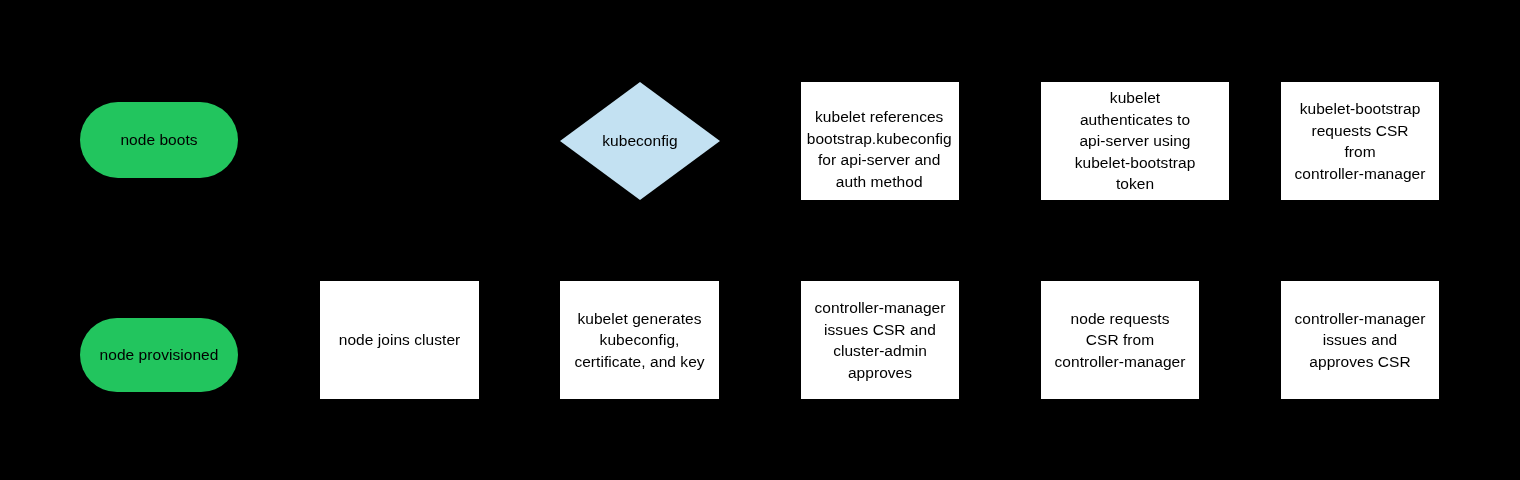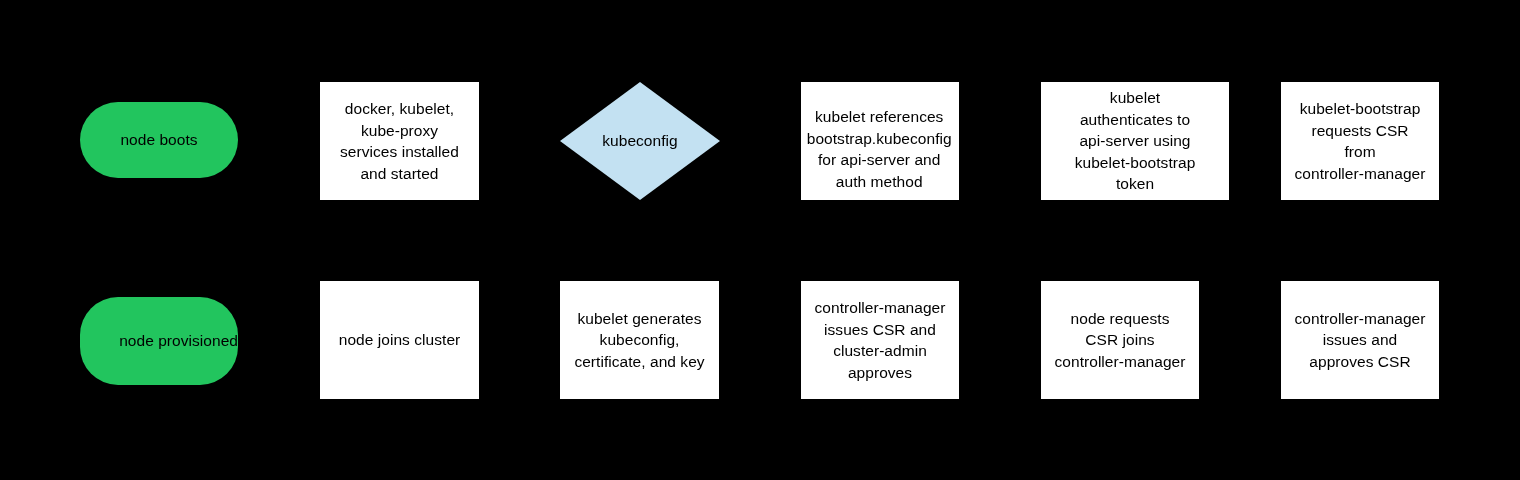--- a/index.html
+++ b/index.html
@@ -65,26 +65,20 @@
 </style>
 </head>
 <body>
 
 <div id="canvas">
 
   <div class="node shape-terminator" style="left:80px; top:102px; width:158px; height:76px;">
     <span class="node-label">node boots</span>
   </div>
 
-  <div class="node shape-process" style="left:320px; top:82px; width:159px; height:118px;">
-    <span class="node-label">docker, kubelet,
-kube-proxy
-services installed
-and started</span>
-  </div>
 
   <div class="node shape-decision" style="left:560px; top:82px; width:160px; height:118px;">
     <svg viewBox="0 0 160 118" preserveAspectRatio="none">
       <polygon points="80,0 160,59 80,118 0,59" fill="#c3e1f2"></polygon>
     </svg>
     <span class="node-label">kubeconfig</span>
   </div>
 
   <div class="node shape-process overflow-x" style="left:801px; top:82px; width:158px; height:118px;">
     <span class="node-label">kubelet references
@@ -101,21 +95,21 @@
 token</span>
   </div>
 
   <div class="node shape-process" style="left:1281px; top:82px; width:158px; height:118px;">
     <span class="node-label">kubelet-bootstrap
 requests CSR
 from
 controller-manager</span>
   </div>
 
-  <div class="node shape-terminator" style="left:80px; top:297px; width:158px; height:88px;text-align:right;">
+  <div class="node shape-terminator" style="left:80px; top:318px; width:158px; height:74px;">
     <span class="node-label">node provisioned</span>
   </div>
 
   <div class="node shape-process" style="left:560px; top:281px; width:159px; height:118px;">
     <span class="node-label">kubelet generates
 kubeconfig,
 certificate, and key</span>
   </div>
 
   <div class="node shape-process" style="left:320px; top:281px; width:159px; height:118px;">
@@ -124,21 +118,21 @@
 
   <div class="node shape-process" style="left:801px; top:281px; width:158px; height:118px;">
     <span class="node-label">controller-manager
 issues CSR and
 cluster-admin
 approves</span>
   </div>
 
   <div class="node shape-process" style="left:1041px; top:281px; width:158px; height:118px;">
     <span class="node-label">node requests
-CSR joins
+CSR from
 controller-manager</span>
   </div>
 
   <div class="node shape-process" style="left:1281px; top:281px; width:158px; height:118px;">
     <span class="node-label">controller-manager
 issues and
 approves CSR</span>
   </div>
 
 </div>

